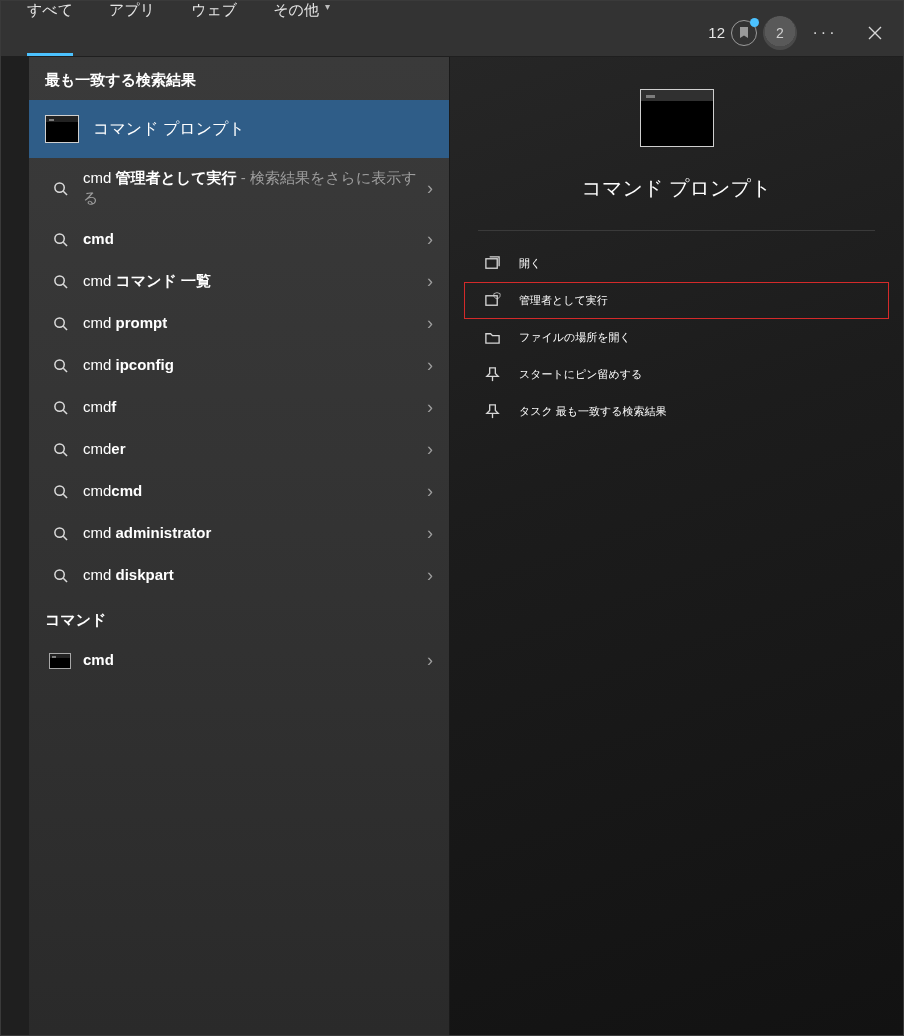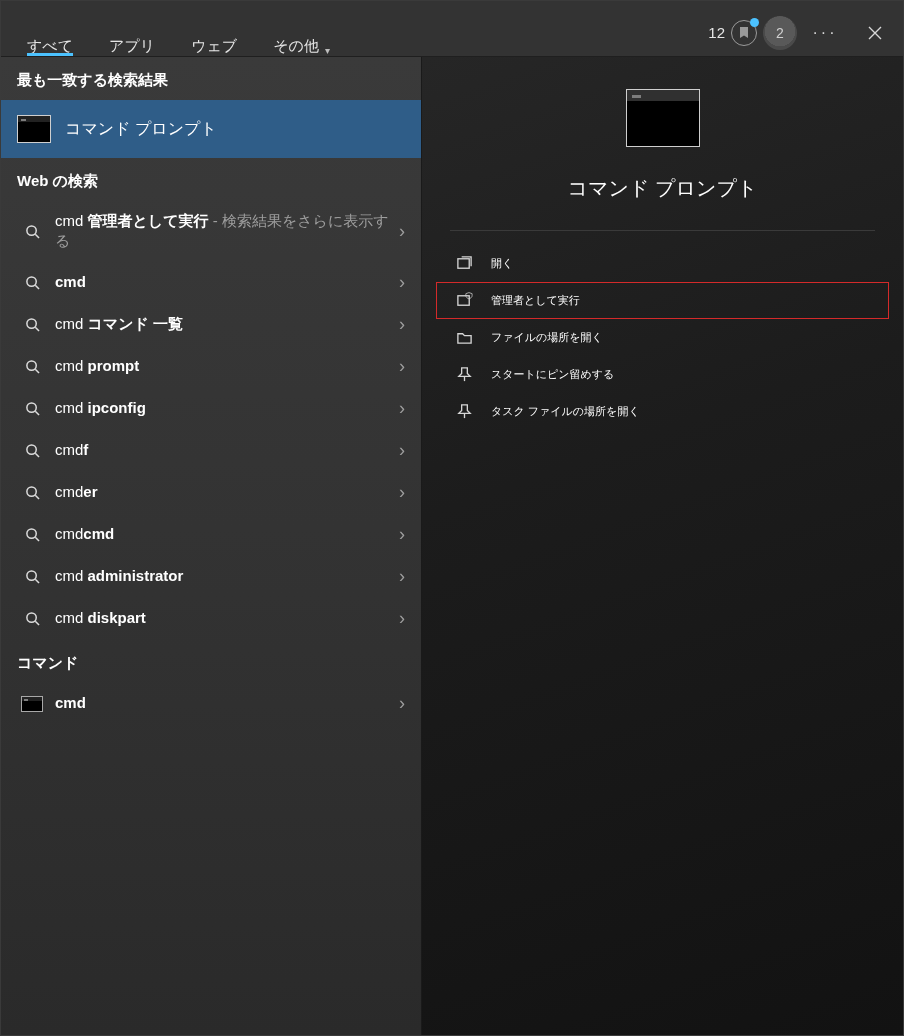--- a/index.html
+++ b/index.html
@@ -19,21 +19,21 @@
   
   .header {
     height: 56px;
     display: flex; align-items: stretch;
     background: #333333;
     border-bottom: 1px solid #1f1f1f;
   }
   .tabs { display: flex; align-items: stretch; padding-left: 8px; }
   .tab {
     padding: 0 18px;
-    display: flex; align-items: flex-end;
+    display: flex; align-items: flex-start;
     font-size: 15px;
     color: #e6e6e6;
     cursor: pointer;
     position: relative;
   }
   .tab.active::after {
     content: ""; position: absolute; left: 18px; right: 18px; bottom: 0;
     height: 3px; background: #4cc2ff;
   }
   .tab .chev { margin-left: 6px; font-size: 10px; color: #bdbdbd; }
@@ -57,21 +57,21 @@
   .hbtn {
     width: 44px; height: 56px;
     display:flex; align-items:center; justify-content:center;
     color:#d8d8d8; cursor:pointer;
   }
   .dots { letter-spacing: 3px; font-size: 16px; }
   .close-x svg { width:16px; height:16px; stroke:#d8d8d8; stroke-width:1.4; }
 
   
   .body {
-    flex: 1; display: flex; min-height: 0;
+    flex: 1; display: flex; min-height: 0; padding-left: 28px;
   }
   .left {
     width: 420px;
     background: linear-gradient(180deg, #3a3a3a 0%, #323232 55%, #2a2a2a 100%);
     display:flex; flex-direction:column;
     overflow: hidden;
   }
   .right {
     flex: 1;
     background: linear-gradient(160deg, #262626 0%, #1c1c1c 40%, #121212 100%);
@@ -199,21 +199,20 @@
   <div class="body">
 
     <div class="left">
 
       <div class="group-title">最も一致する検索結果</div>
       <div class="best">
         <div class="appicon"></div>
         <div class="best-label">コマンド プロンプト</div>
       </div>
 
-      <div class="group-title">Web の検索</div>
 
       <div id="web-list">
           <div class="row">
             <span class="lead mag">
               <svg viewBox="0 0 16 16">
                 <circle cx="7" cy="7" r="5"></circle>
                 <path d="M11 11 L15 15"></path>
               </svg>
             </span>
             <span class="text"><span>cmd </span><span class="strong">管理者として実行</span><span class="dim"> - 検索結果をさらに表示する</span></span>
@@ -364,19 +363,19 @@
             </span>
             <span class="alabel">スタートにピン留めする</span>
           </div>
           <div class="action">
             <span class="aicon">
               <svg viewBox="0 0 18 18">
                 <path d="M6 2 L12 2 L12 8 L15 11 L3 11 L6 8 Z"></path>
                 <path d="M9 11 L9 16"></path>
               </svg>
             </span>
-            <span class="alabel">タスク ファイルの場所を開く</span>
+            <span class="alabel">タスク 最も一致する検索結果</span>
           </div>
         </div>
     </div>
 
   </div>
 </div>
 
 </body></html>

